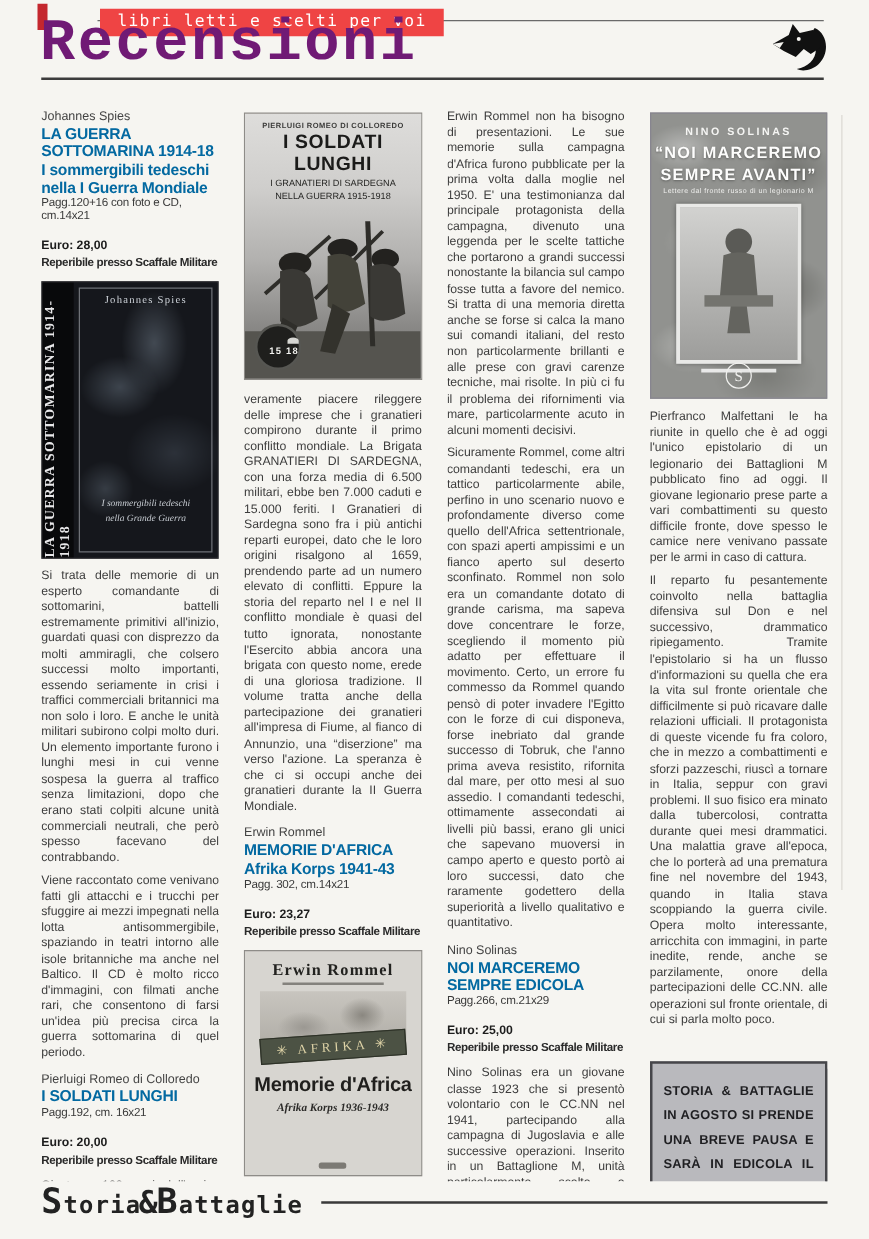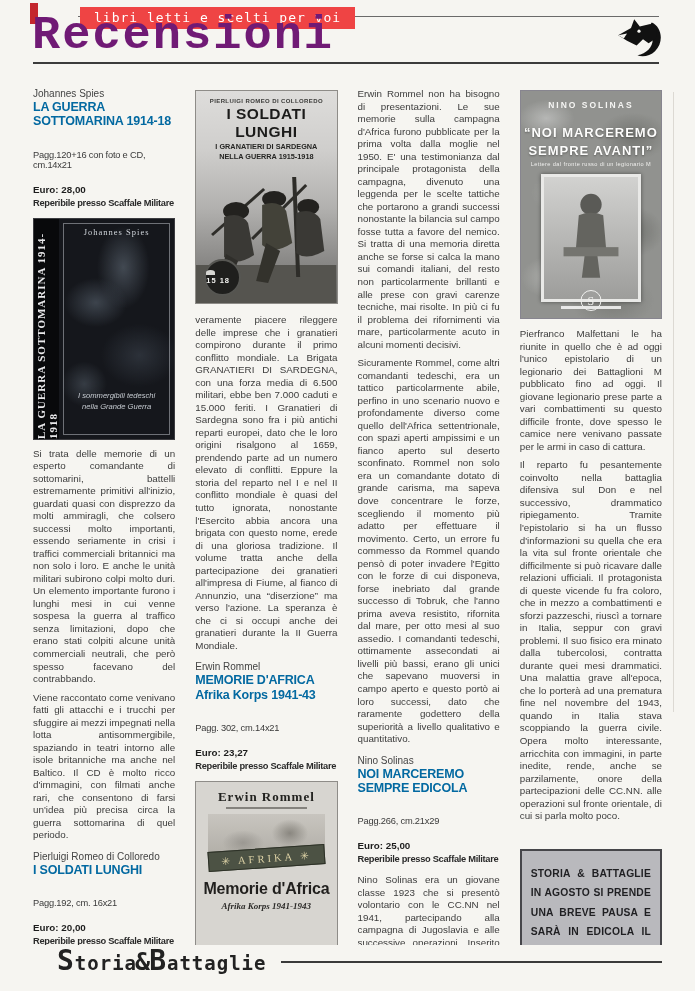--- a/index.html
+++ b/index.html
@@ -22,51 +22,51 @@
   
   .cols{position:absolute;left:33px;right:33px;top:88px;bottom:46px;
     display:grid;grid-template-columns:1fr 1fr 1fr 1fr;column-gap:13px;gap:20px;}
   .col{position:relative;overflow:hidden;}
   .col + .col::before{content:"";position:absolute;left:-7px;top:2px;bottom:0;width:1px;background:#ccc9c3;}
   .edge-rule{position:absolute;right:21px;top:92px;height:620px;width:1px;background:#dcd9d3;}
   p.body{font-size:9.8px;line-height:1.28;text-align:justify;margin:0 0 6px;color:#3c3c3c;}
   .author{font-size:10px;margin:9px 0 1px;color:#444;}
   .author.first{margin-top:0;}
   h3.btitle{font-size:12.5px;font-weight:bold;margin:0;line-height:1.14;color:#0369a1;letter-spacing:-0.2px;}
-  .meta-pages{font-size:9.3px;margin-top:21px;letter-spacing:-0.2px;color:#3a3a3a;}
+  .meta-pages{font-size:9.3px;margin-top:0;letter-spacing:-0.2px;color:#3a3a3a;}
   .meta-price{font-size:9.8px;font-weight:bold;color:#1d1d1d;margin-top:14px;}
   .meta-avail{font-size:9.3px;font-weight:bold;letter-spacing:-0.3px;color:#2a2a2a;margin:3px 0 10px;}
   .pre{white-space:pre-line;}
   
   .cover1{height:220px;display:flex;margin:2px 0 8px;border:1px solid #3c3c40;background:#101215;}
   .cover1 .spine{width:25px;background:#08090b;color:#e8e8ea;display:flex;align-items:center;justify-content:center;
     writing-mode:vertical-rl;transform:rotate(180deg);
     font-family:"Liberation Serif",serif;font-weight:bold;font-size:11px;letter-spacing:1px;}
   .cover1 .face{flex:1;position:relative;
     background:
       radial-gradient(45px 35px at 32% 38%, #3d444d 0%, rgba(0,0,0,0) 70%),
       radial-gradient(55px 45px at 70% 62%, #2c3139 0%, rgba(0,0,0,0) 70%),
       radial-gradient(35px 55px at 56% 22%, #424952 0%, rgba(0,0,0,0) 75%),
       radial-gradient(30px 30px at 22% 75%, #363c44 0%, rgba(0,0,0,0) 75%),
       #15171c;}
   .cover1 .frame{position:absolute;inset:4px;border:1px solid rgba(220,225,230,.45);}
   .cover1 .c1-author{position:absolute;top:8px;width:100%;text-align:center;
     font-family:"Liberation Serif",serif;font-size:8.5px;color:#cfd4da;letter-spacing:1px;}
   .cover1 .c1-sub{position:absolute;bottom:26px;width:100%;text-align:center;
-    font-family:Liberation Sans, sans-serif;font-style:italic;font-size:7.6px;color:#c6cbd1;line-height:1.5;}
+    font-family:Liberation Serif, serif;font-style:italic;font-size:7.6px;color:#c6cbd1;line-height:1.5;}
   
   .cover2{height:212px;margin:2px 0 10px;border:1px solid #8e8c88;position:relative;overflow:hidden;
     background:linear-gradient(180deg,#dedddb 0%,#cfcecc 28%,#b2b1af 55%,#8a8987 80%,#6f6e6c 100%);}
   .cover2 .c2-author{margin-top:7px;text-align:center;font-size:6px;font-weight:bold;color:#3a3a38;letter-spacing:.4px;}
   .cover2 .c2-title{text-align:center;font-size:15.5px;font-weight:900;color:#1b1b1a;letter-spacing:.5px;margin-top:1px;}
-  .cover2 .c2-sub{text-align:center;font-size:7.3px;font-weight:bold;color:#262624;line-height:1.35;margin-top:1px;}
+  .cover2 .c2-sub{text-align:center;font-size:7.3px;font-weight:normal;color:#262624;line-height:1.35;margin-top:1px;}
   .cover2 svg.ill{position:absolute;left:0;right:0;bottom:0;width:100%;height:138px;}
   .cover2 .badge{position:absolute;left:8px;bottom:7px;width:33px;height:33px;border-radius:50%;
     background:#1f1f1d;border:2px solid #565652;color:#f2f2ef;display:flex;flex-direction:column;
-    align-items:flex-start;justify-content:center;font-size:7.5px;font-weight:bold;letter-spacing:1px;}
+    align-items:flex-end;justify-content:center;font-size:7.5px;font-weight:bold;letter-spacing:1px;}
   .cover2 .badge .dot{width:9px;height:5px;border-radius:50% 50% 0 0;background:#d6d6d2;margin-bottom:1px;}
   
   .cover3{height:172px;margin-top:4px;border:1px solid #8e8c88;background:#d7d5d0;text-align:center;
     position:relative;padding-top:7px;overflow:hidden;}
   .cover3 .c3-author{font-family:"Liberation Serif",serif;font-weight:bold;font-size:13px;color:#22221f;letter-spacing:1px;}
   .cover3 .c3-rule{width:58%;height:2px;background:#84827d;margin:2px auto 0;}
   .cover3 .photo{margin:5px 12px 0;height:48px;
     background:
       radial-gradient(30px 18px at 30% 60%, #9b9892 0%, rgba(0,0,0,0) 70%),
       radial-gradient(26px 20px at 70% 40%, #8a8780 0%, rgba(0,0,0,0) 70%),
@@ -84,41 +84,41 @@
     color:#fff;padding-top:9px;overflow:hidden;
     background:
       radial-gradient(40px 26px at 18% 12%, #b6b7b5 0%, rgba(0,0,0,0) 70%),
       radial-gradient(50px 34px at 80% 20%, #737470 0%, rgba(0,0,0,0) 70%),
       radial-gradient(46px 30px at 30% 45%, #a3a4a1 0%, rgba(0,0,0,0) 70%),
       radial-gradient(54px 38px at 75% 62%, #6c6d69 0%, rgba(0,0,0,0) 70%),
       radial-gradient(44px 30px at 22% 82%, #b0b1ae 0%, rgba(0,0,0,0) 70%),
       radial-gradient(60px 40px at 65% 92%, #7a7b77 0%, rgba(0,0,0,0) 70%),
       #91928f;}
   .cover4 .c4-author{font-size:8.5px;font-weight:bold;letter-spacing:2px;color:#f5f5f3;}
-  .cover4 .c4-title{margin-top:14px;font-size:13px;font-weight:900;letter-spacing:1px;color:#fdfdfc;
+  .cover4 .c4-title{margin-top:3px;font-size:13px;font-weight:900;letter-spacing:1px;color:#fdfdfc;
     line-height:1.35;text-shadow:0 1px 2px rgba(0,0,0,.35);}
   .cover4 .c4-sub{margin-top:2px;font-size:5.6px;color:#efefed;letter-spacing:.4px;}
   .cover4 .photo{margin:7px auto 0;width:94px;height:122px;border:3px solid #e9e9e7;
     box-shadow:0 0 4px rgba(0,0,0,.45);background:linear-gradient(180deg,#d2d2d0 0%,#b2b2b0 60%,#9d9d9b 100%);
     position:relative;}
   .cover4 .photo svg{position:absolute;inset:0;width:100%;height:100%;}
   .cover4 .caption{margin:4px auto 0;width:60px;height:3px;background:rgba(255,255,255,.8);}
   .cover4 .emblem{position:absolute;bottom:7px;left:50%;transform:translateX(-50%);
     width:19px;height:19px;border:1.5px solid #f0f0ee;border-radius:50%;
     display:flex;align-items:center;justify-content:center;
     font-family:"Liberation Serif",serif;font-size:12px;color:#f0f0ee;line-height:1;}
   
   .notice{margin-top:26px;background:#b9b9bd;border:2px solid #46464a;
     box-shadow:5px 6px 0 rgba(70,70,74,.5);padding:13px 9px;
     font-size:10.3px;font-weight:bold;color:#1f1f22;line-height:1.9;
     text-align:justify;text-align-last:center;letter-spacing:.2px;}
   
   .footer{position:absolute;left:33px;right:33px;bottom:16px;display:flex;align-items:center;height:30px;}
   .brand{font-family:"DejaVu Sans Mono",monospace;font-weight:bold;color:#222;font-size:19px;
-    letter-spacing:1px;white-space:nowrap;margin-left:24px;}
+    letter-spacing:1px;white-space:nowrap;}
   .brand .w{display:inline-block;}
   .brand .w::first-letter{font-size:28px;}
   .brand .amp{font-size:25px;display:inline-block;margin:0 -2px;}
   .footer .line{flex:1;border-top:2px solid #3a3a3a;margin-left:14px;margin-top:4px;}
 </style>
 </head>
 <body>
 
 <div class="red-mark"></div>
 
@@ -135,20 +135,21 @@
   </svg>
 </div>
 
 <div class="edge-rule"></div>
 
 <div class="cols">
 
   <div class="col">
     <div class="author first">Johannes Spies</div>
     <h3 class="btitle">LA GUERRA SOTTOMARINA 1914-18</h3>
+    <h3 class="btitle">I sommergibili tedeschi nella I Guerra Mondiale</h3>
     <div class="meta-pages">Pagg.120+16 con foto e CD, cm.14x21</div>
     <div class="meta-price">Euro: 28,00</div>
     <div class="meta-avail">Reperibile presso Scaffale Militare</div>
 
     <div class="cover1">
       <div class="spine">LA GUERRA SOTTOMARINA 1914-1918</div>
       <div class="face">
         <div class="frame"></div>
         <div class="c1-author">Johannes Spies</div>
         <div class="c1-sub pre">I sommergibili tedeschi
@@ -202,21 +203,21 @@
     <div class="meta-pages">Pagg. 302, cm.14x21</div>
     <div class="meta-price">Euro: 23,27</div>
     <div class="meta-avail">Reperibile presso Scaffale Militare</div>
 
     <div class="cover3">
       <div class="c3-author">Erwin Rommel</div>
       <div class="c3-rule"></div>
       <div class="photo"></div>
       <div class="band">✳ AFRIKA ✳</div>
       <div class="c3-title">Memorie d'Africa</div>
-      <div class="c3-sub">Afrika Korps 1941-1943</div>
+      <div class="c3-sub">Afrika Korps 1936-1943</div>
       <div class="pub"></div>
     </div>
   </div>
 
   <div class="col">
     <p class="body">Erwin Rommel non ha bisogno di presentazioni. Le sue memorie sulla campagna d'Africa furono pubblicate per la prima volta dalla moglie nel 1950. E' una testimonianza dal principale protagonista della campagna, divenuto una leggenda per le scelte tattiche che portarono a grandi successi nonostante la bilancia sul campo fosse tutta a favore del nemico. Si tratta di una memoria diretta anche se forse si calca la mano sui comandi italiani, del resto non particolarmente brillanti e alle prese con gravi carenze tecniche, mai risolte. In più ci fu il problema dei rifornimenti via mare, particolarmente acuto in alcuni momenti decisivi.</p>
     <p class="body">Sicuramente Rommel, come altri comandanti tedeschi, era un tattico particolarmente abile, perfino in uno scenario nuovo e profondamente diverso come quello dell'Africa settentrionale, con spazi aperti ampissimi e un fianco aperto sul deserto sconfinato. Rommel non solo era un comandante dotato di grande carisma, ma sapeva dove concentrare le forze, scegliendo il momento più adatto per effettuare il movimento. Certo, un errore fu commesso da Rommel quando pensò di poter invadere l'Egitto con le forze di cui disponeva, forse inebriato dal grande successo di Tobruk, che l'anno prima aveva resistito, rifornita dal mare, per otto mesi al suo assedio. I comandanti tedeschi, ottimamente assecondati ai livelli più bassi, erano gli unici che sapevano muoversi in campo aperto e questo portò ai loro successi, dato che raramente godettero della superiorità a livello qualitativo e quantitativo.</p>
 
     <div class="author">Nino Solinas</div>
     <h3 class="btitle">NOI MARCEREMO SEMPRE EDICOLA</h3>

